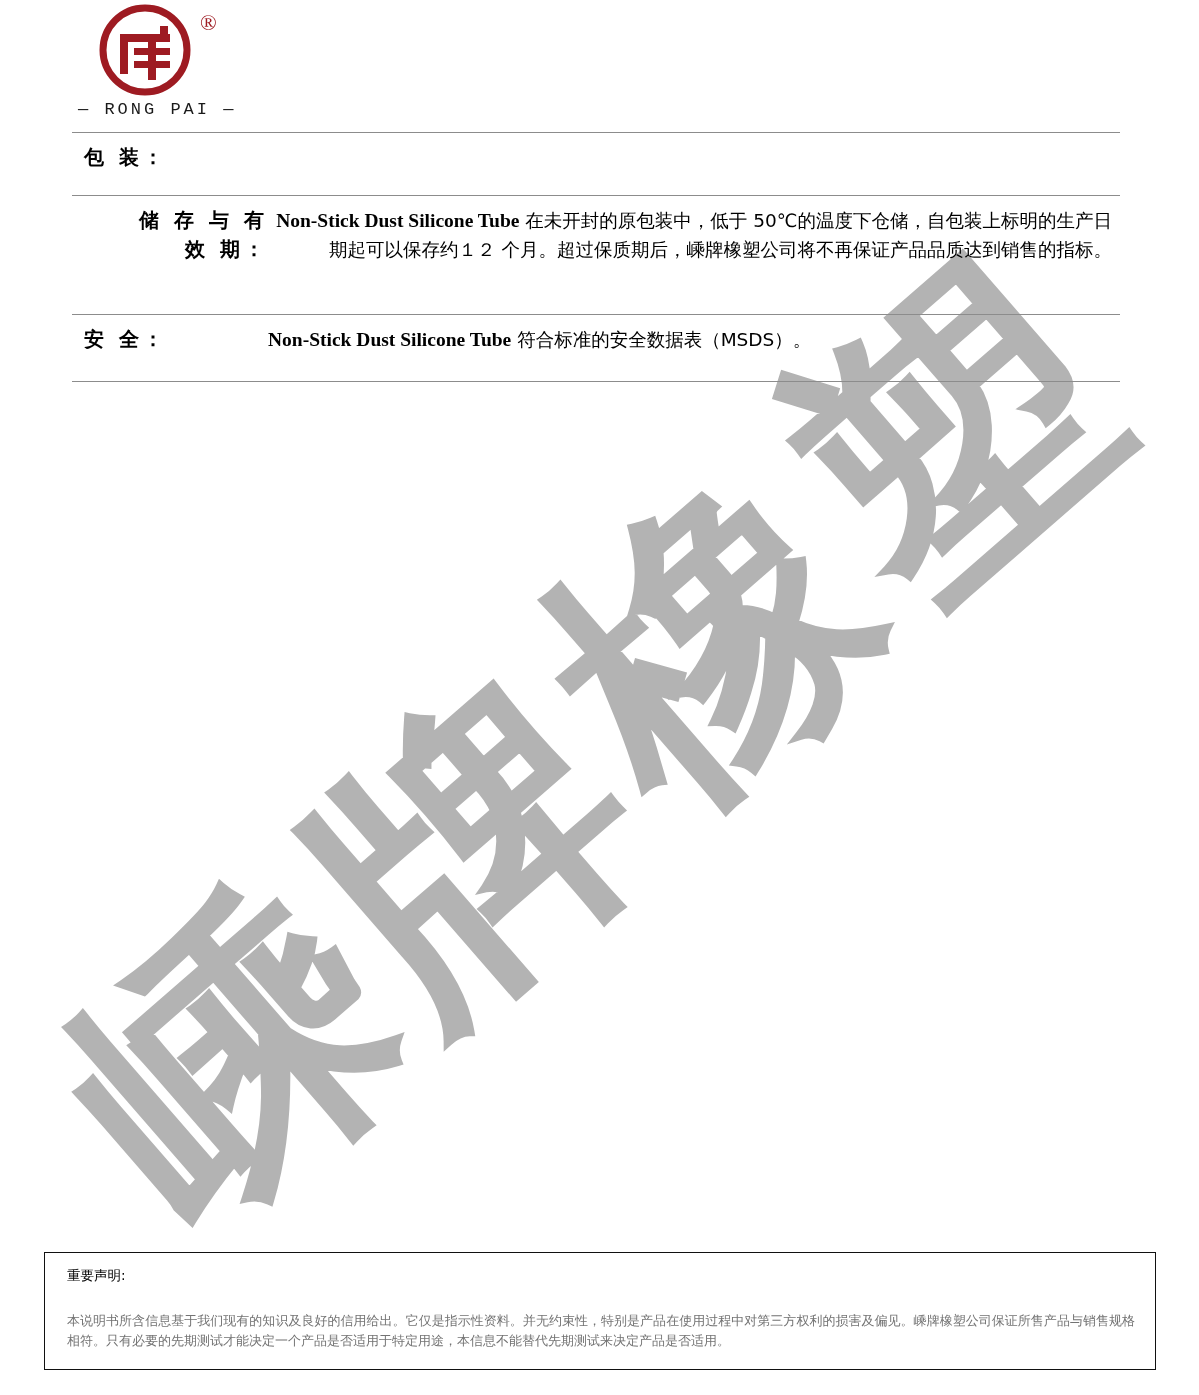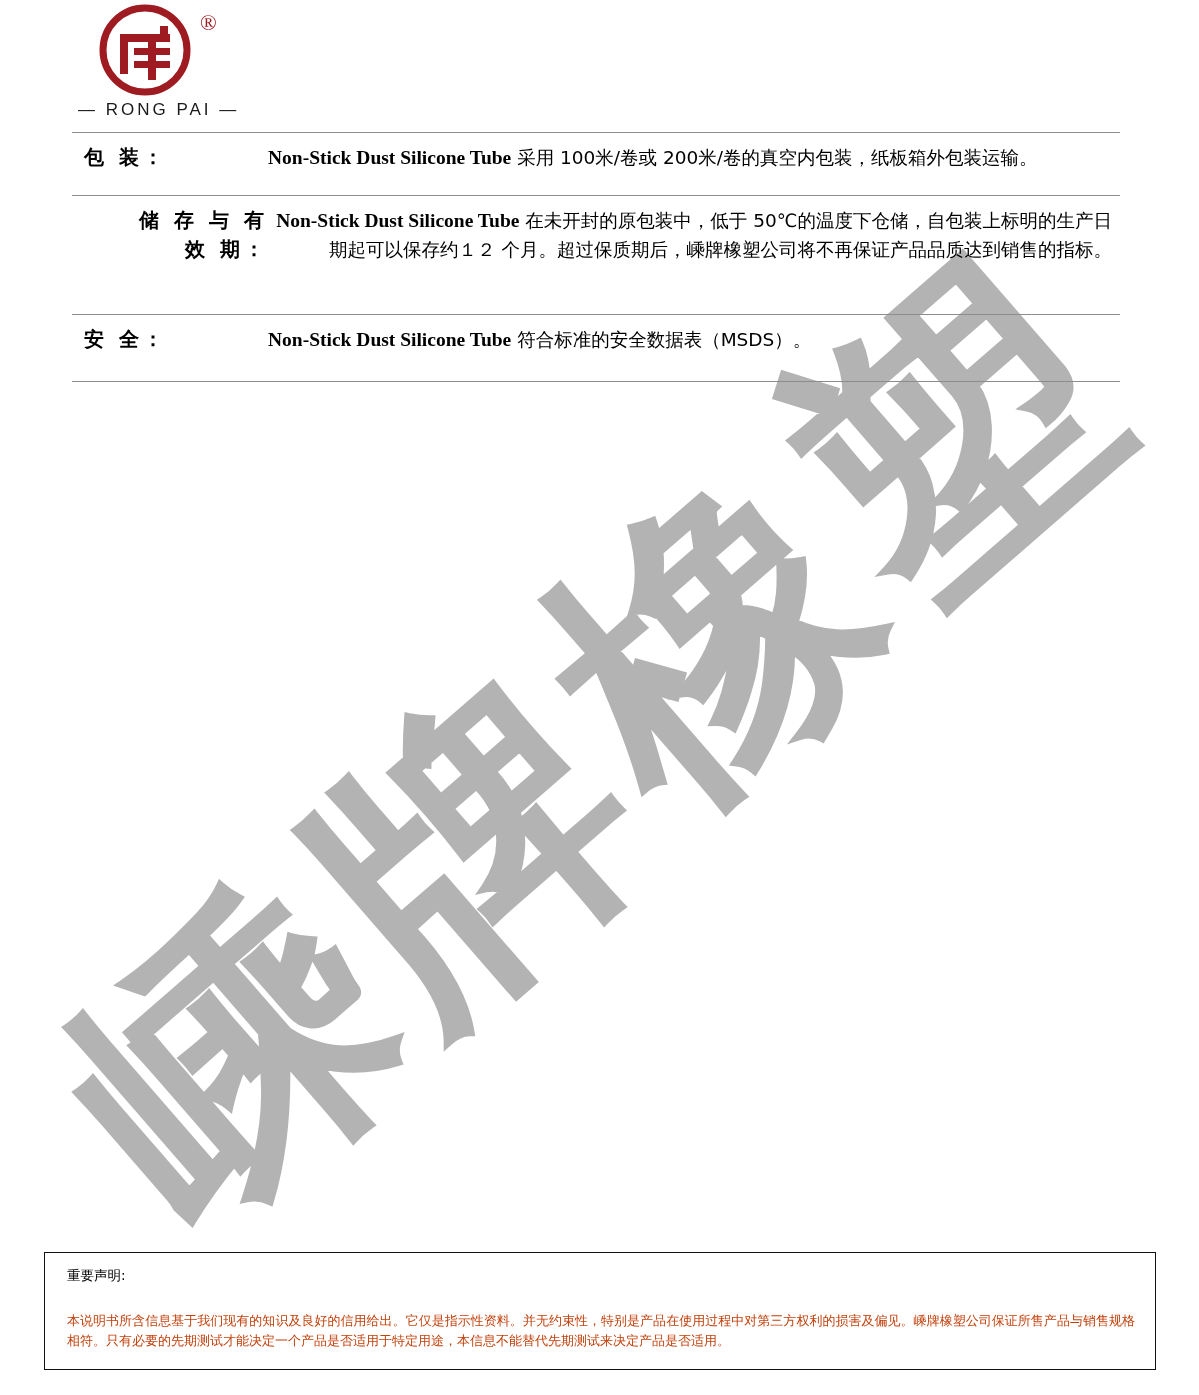--- a/index.html
+++ b/index.html
@@ -39,21 +39,21 @@
   .logo-reg {
     position: absolute;
     left: 110px;
     top: 6px;
     font-family: "Liberation Serif", serif;
     font-size: 22px;
     color: #9e1b22;
   }
   .logo-text {
     margin-top: 4px;
-    font-family: Liberation Sans, sans-serif;
+    font-family: Liberation Mono, monospace;
     font-size: 17px;
     letter-spacing: 3px;
     color: #1a1a1a;
     white-space: nowrap;
   }
 
   
   .watermark {
     position: absolute;
     left: 0;
@@ -137,21 +137,21 @@
   .disclaimer-title {
     font-family: "DejaVu Sans", sans-serif;
     font-size: 13.5px;
     color: #000;
     margin-bottom: 26px;
   }
   .disclaimer-body {
     font-family: "DejaVu Sans", sans-serif;
     font-size: 13px;
     line-height: 1.5;
-    color: #c2410c;
+    color: #737373;
     text-align: justify;
   }
 </style>
 </head>
 <body>
 
 <div class="page">
 
   <div class="watermark">
     <span>嵊牌橡塑</span>
@@ -170,23 +170,20 @@
       </svg>
       <span class="logo-reg">®</span>
     </div>
     <div class="logo-text">— RONG  PAI —</div>
   </div>
 
   <div class="spec-table">
 
     <div class="spec-row row-pack">
       <div class="spec-label">包 装：</div>
-      <div class="spec-body">
-        <span class="en">Non-Stick Dust Silicone Tube</span><span> 采用 100米/卷或 200米/卷的真空内包装，纸板箱外包装运输。</span>
-      </div>
     </div>
 
     <div class="spec-row row-storage">
       <div class="spec-label">
         <div>储 存 与 有</div>
         <div>效 期：</div>
       </div>
       <div class="spec-body">
         <span class="en">Non-Stick Dust Silicone Tube</span><span> 在未开封的原包装中，低于 50℃的温度下仓储，自包装上标明的生产日期起可以保存约１２ 个月。超过保质期后，嵊牌橡塑公司将不再保证产品品质达到销售的指标。</span>
       </div>

